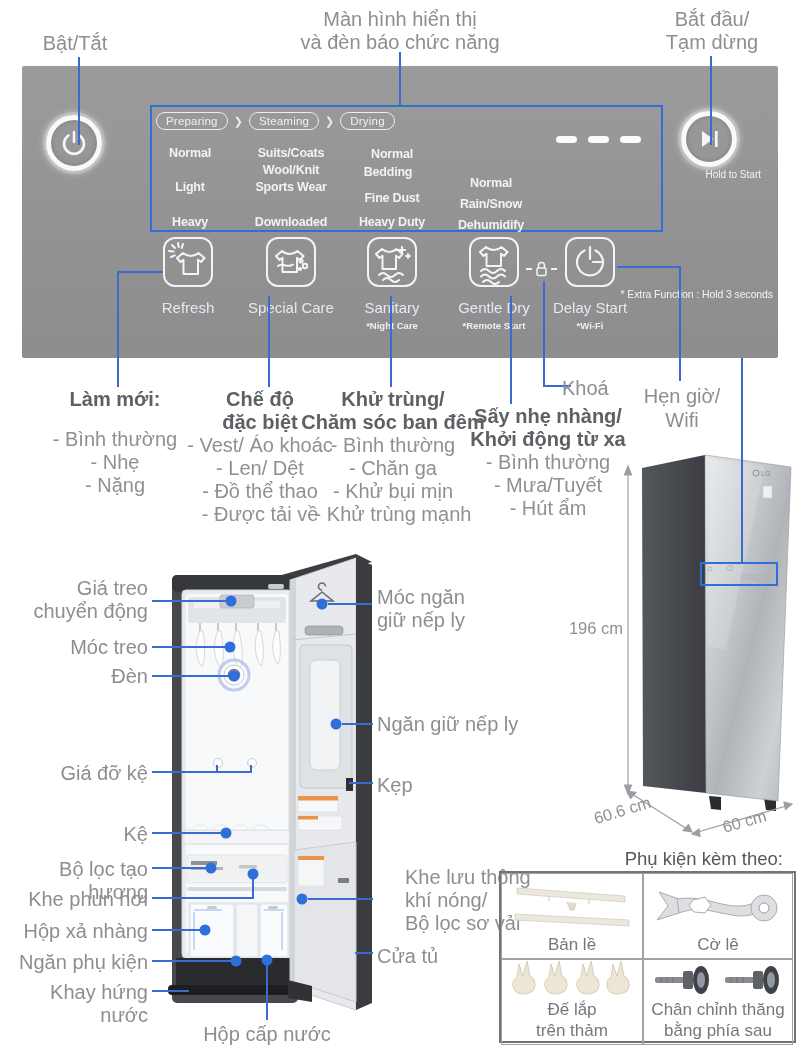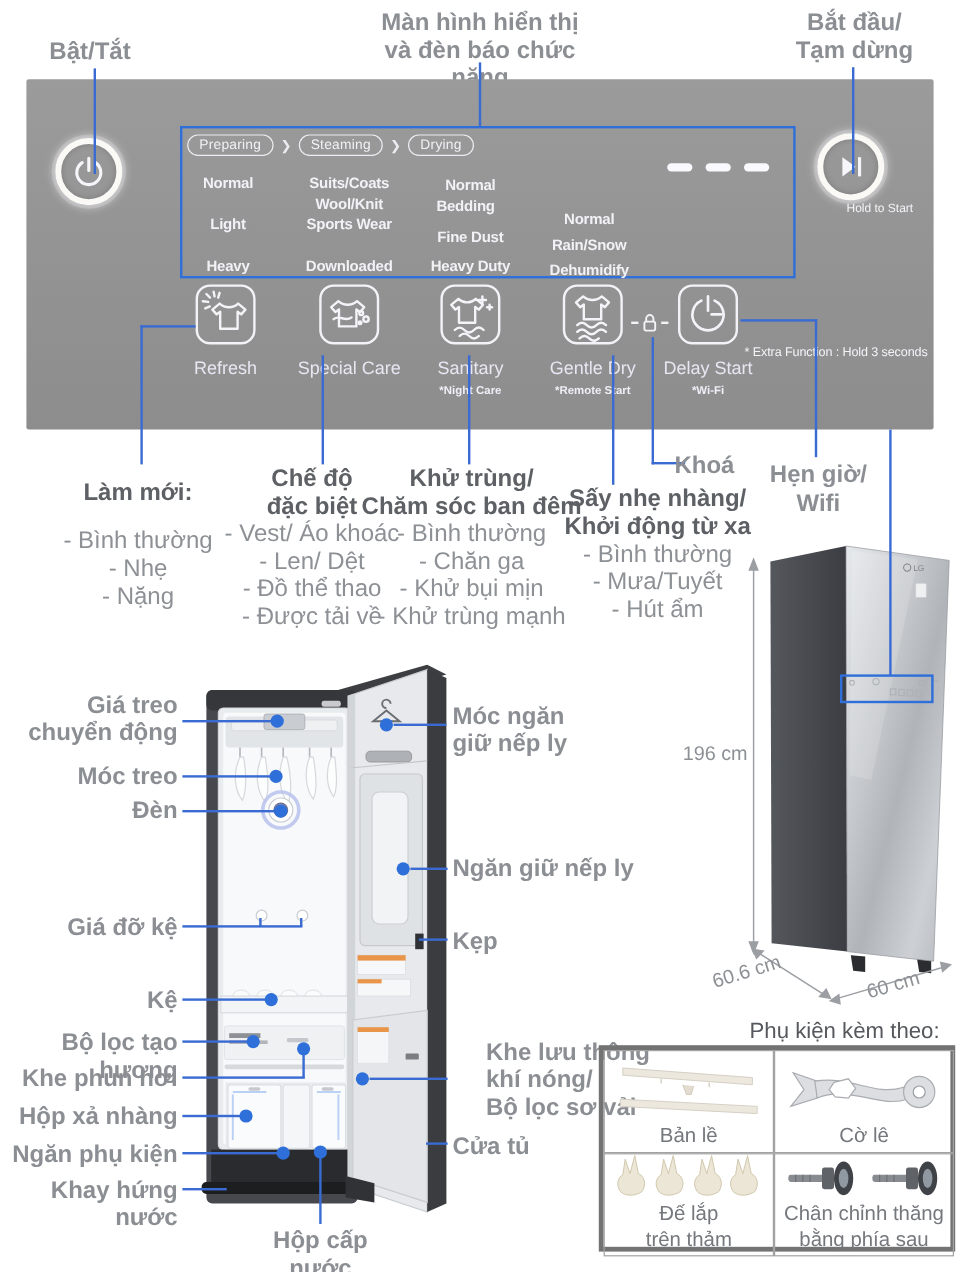--- a/index.html
+++ b/index.html
@@ -1,21 +1,21 @@
 <!DOCTYPE html>
 <html><head>
 <meta charset="utf-8">
 <style>
   html,body{margin:0;padding:0;background:#fff;}
   #stage{position:relative;width:800px;height:1060px;background:#fff;overflow:hidden;
          font-family:"Liberation Sans","DejaVu Sans",sans-serif;}
   .abs{position:absolute;}
   
   .lbl{position:absolute;color:#8b8e93;font-size:20px;line-height:23px;}
-  .lbl span{display:block;font-weight:bold;}
+  .lbl span{display:block;}
   .t-r{text-align:right;} .t-c{text-align:center;}
   
   .grp{position:absolute;text-align:center;color:#8d9095;font-size:20px;line-height:23px;}
   .grp .tt{display:block;font-weight:700;color:#5d6064;}
   .grp .it{display:block;}
   .gap{margin-top:17px;}
   
   .ln{position:absolute;background:#3a6bd3;}
   .dot{position:absolute;width:11px;height:11px;border-radius:50%;background:#2e6fd9;transform:translate(-50%,-50%);}
   
@@ -46,21 +46,21 @@
   .lockrow{position:absolute;left:519px;top:260px;width:44px;height:18px;display:flex;
            align-items:center;justify-content:center;gap:3px;}
   .lockrow i{display:block;width:6px;height:2px;background:#f3f2f7;}
   
   .dim{position:absolute;color:#8d9095;font-size:16.5px;}
   
   .acc-title{position:absolute;left:540px;top:848px;width:243px;text-align:right;
              color:#55585d;font-size:18.5px;}
   .acc-table{position:absolute;left:499px;top:871px;width:297px;height:172px;
              display:grid;grid-template-columns:142px 150px;grid-template-rows:86px 86px;
-             border:4px solid #737373;box-sizing:border-box;}
+             border:2px solid #737373;box-sizing:border-box;}
   .acc-cell{border:1px solid #a2a2a2;box-sizing:border-box;display:flex;flex-direction:column;
             align-items:center;justify-content:flex-end;padding:2px 0 3px;overflow:hidden;}
   .acc-cell svg{flex:0 0 auto;}
   .acc-cap{text-align:center;color:#74777c;font-size:17px;line-height:21px;}
   .acc-cap span{display:block;}
   .hl-rect{position:absolute;left:700px;top:562px;width:78px;height:24px;
            border:2px solid #2e6fd9;box-sizing:border-box;}
 </style>
 </head>
 <body>
@@ -390,21 +390,21 @@
   <div class="dot" style="left:226px;top:833px;"></div>
   <div class="dot" style="left:211px;top:868px;"></div>
   <div class="dot" style="left:253px;top:874px;"></div>
   <div class="dot" style="left:205px;top:930px;"></div>
   <div class="dot" style="left:236px;top:961px;"></div>
   <div class="dot" style="left:322px;top:604px;"></div>
   <div class="dot" style="left:336px;top:724px;"></div>
   <div class="dot" style="left:302px;top:899px;"></div>
   <div class="dot" style="left:267px;top:960px;"></div>
 
-  <div class="grp" style="left:25px;top:400px;width:180px;">
+  <div class="grp" style="left:25px;top:388px;width:180px;">
     <span class="tt">Làm mới:</span>
     <span class="it gap">- Bình thường</span>
     <span class="it">- Nhẹ</span>
     <span class="it">- Nặng</span>
   </div>
   <div class="grp" style="left:170px;top:388px;width:180px;">
     <span class="tt">Chế độ</span>
     <span class="tt">đặc biệt</span>
     <span class="it">- Vest/ Áo khoác</span>
     <span class="it">- Len/ Dệt</span>

